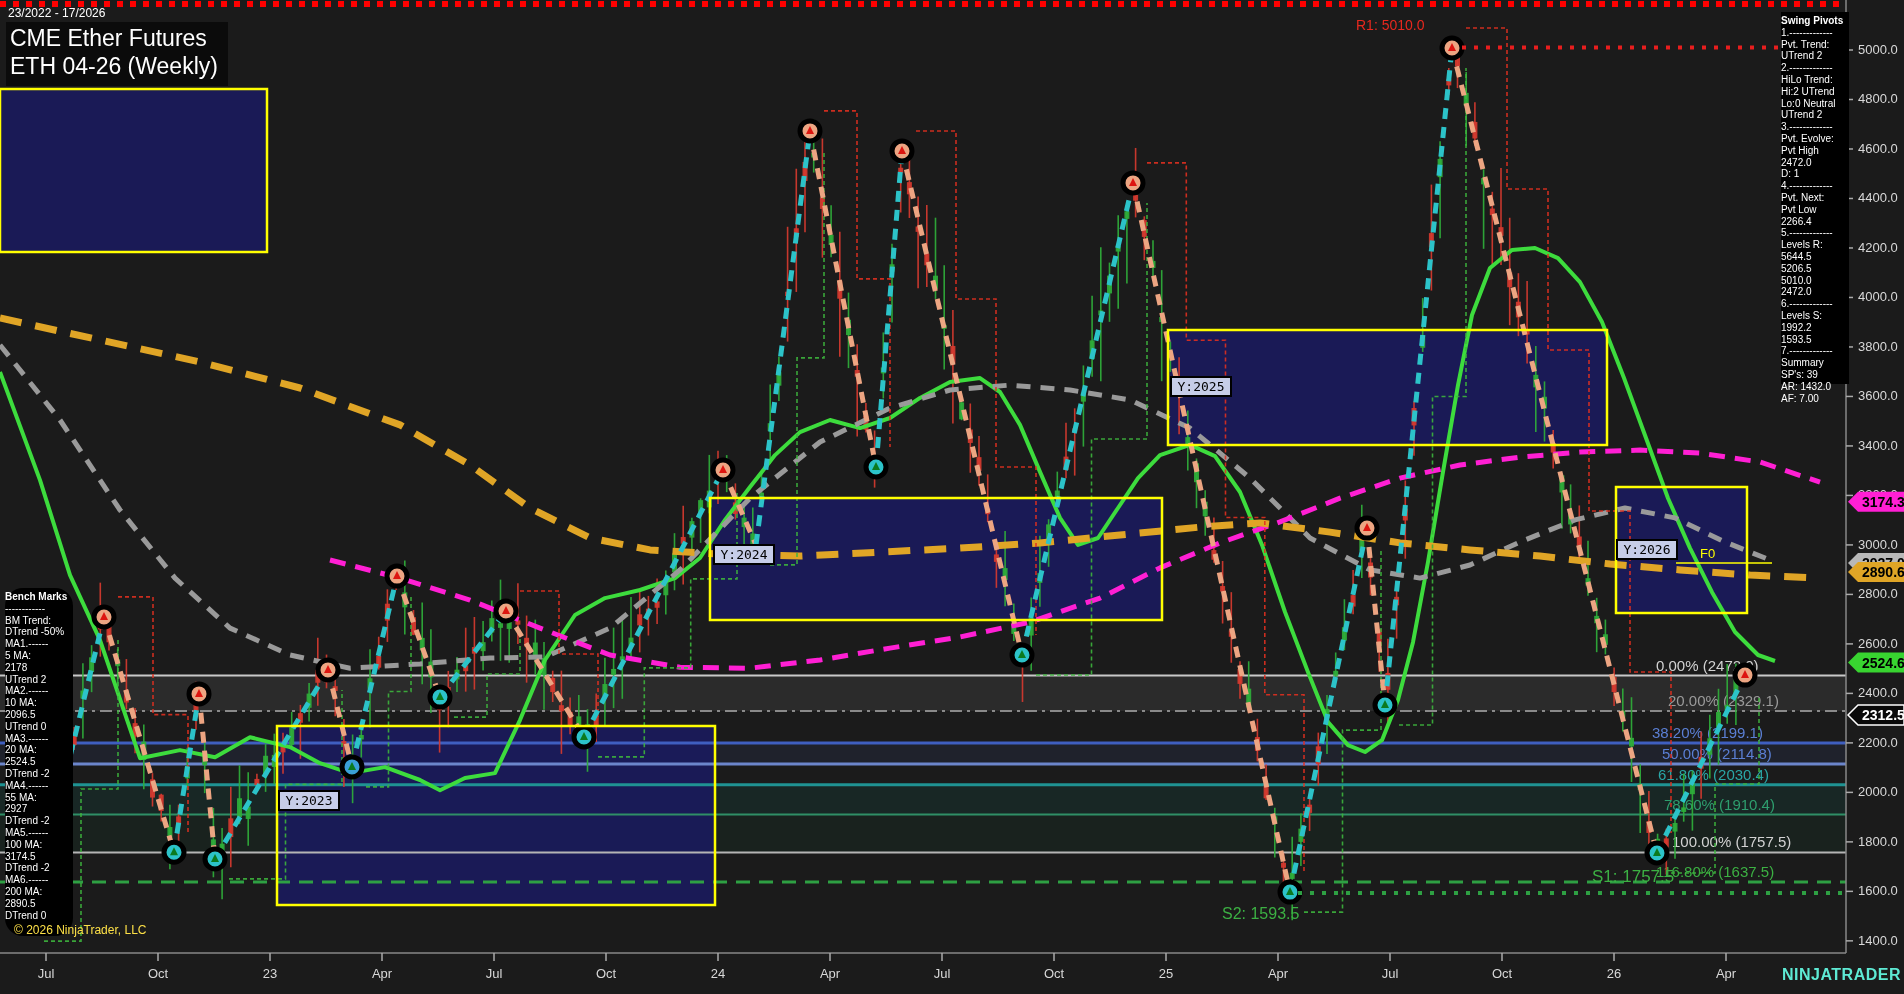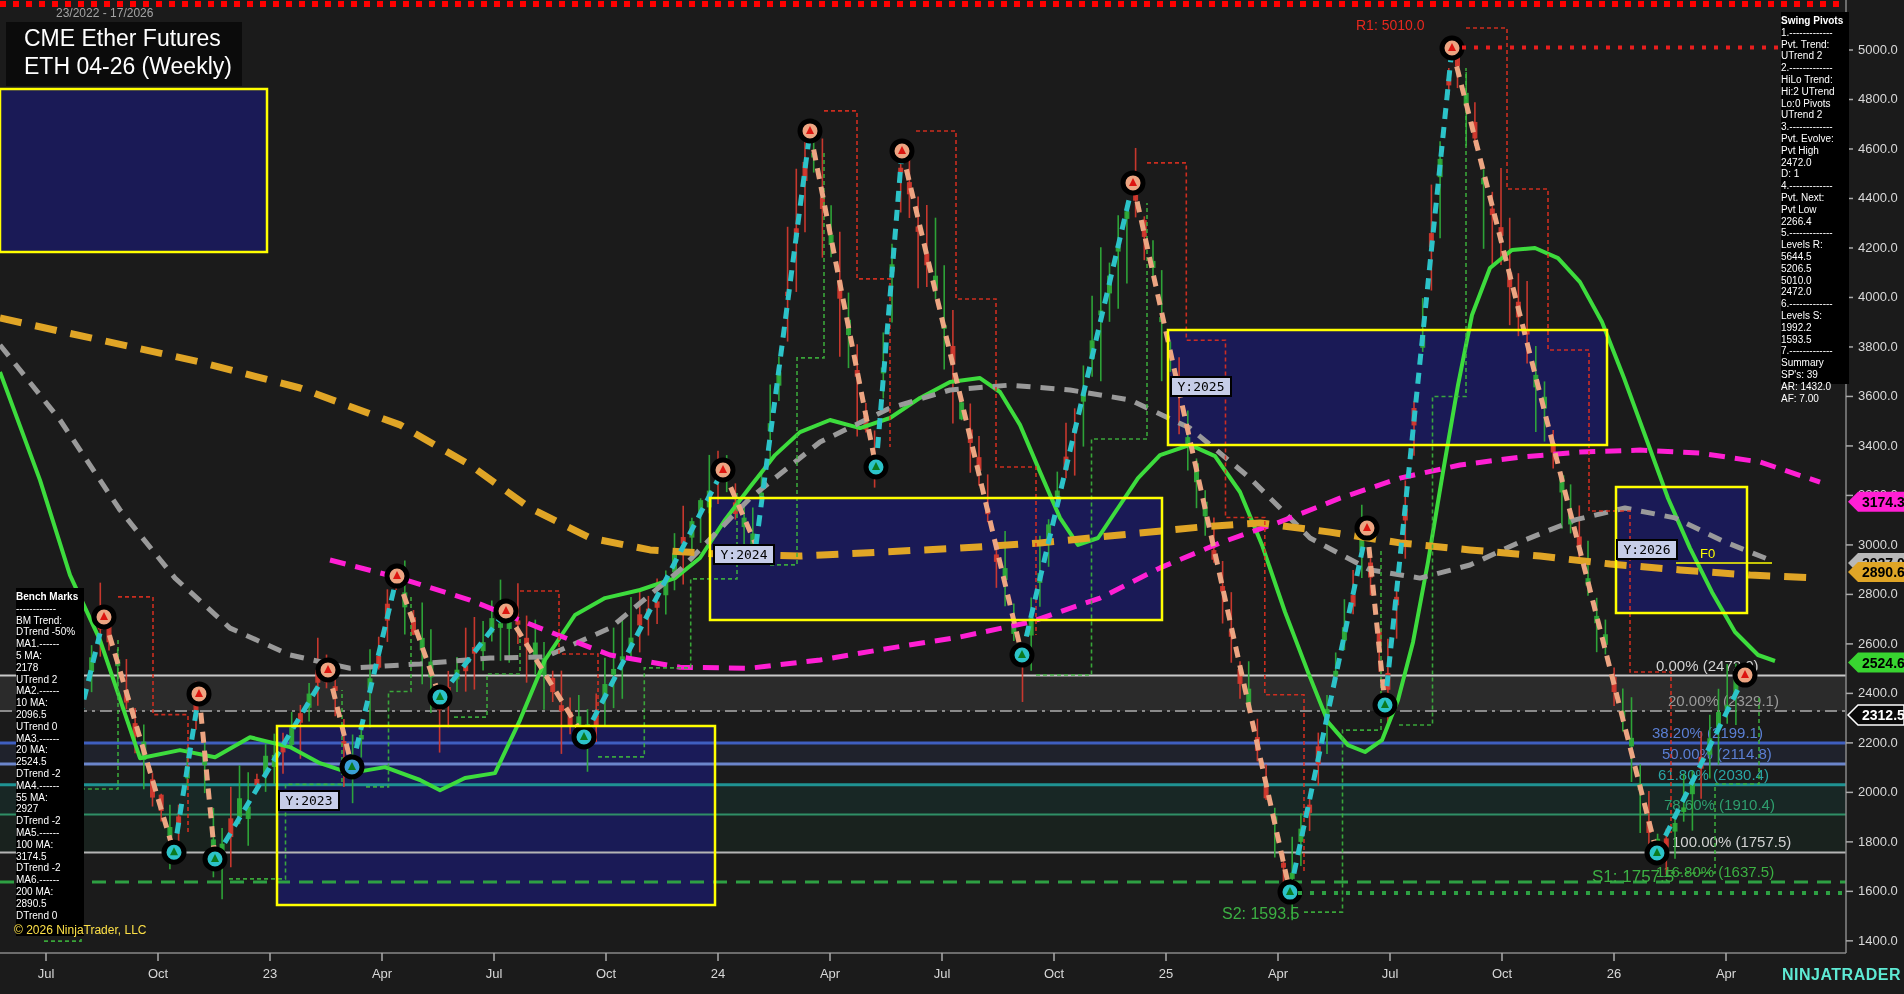--- a/index.html
+++ b/index.html
@@ -1,25 +1,25 @@
 <!DOCTYPE html>
 <html><head>
 <meta charset="utf-8">
 <style>
   html,body{margin:0;padding:0;background:#000;}
   #root{position:relative;width:1904px;height:994px;background:#1b1b1b;overflow:hidden;
         font-family:"Liberation Sans",sans-serif;}
   #chart{position:absolute;left:0;top:0;}
   .ovl{position:absolute;z-index:5;}
-  #date-range{left:8px;top:6px;font-size:12px;color:#a3a3a3;margin-left:48px;}
-  #title-box{left:6px;top:22px;background:#0b0b0b;padding:2px 10px 6px 18px;color:#fff;
+  #date-range{left:8px;top:6px;font-size:12px;color:#ffffff;}
+  #title-box{left:6px;top:22px;background:#0b0b0b;padding:2px 10px 6px 4px;color:#fff;
              font-size:23px;line-height:28px;}
   .side-panel{background:#000;color:#fff;font-size:10px;line-height:11.8px;padding:3px 2px 3px 0;}
   #swing-panel{left:1781px;top:12px;width:66px;height:366px;}
-  #bench-panel{left:16px;top:588px;width:66px;height:342px;}
+  #bench-panel{left:5px;top:588px;width:66px;height:342px;border-radius:18px;}
   .side-panel .pt{font-weight:bold;}
   #copyright{left:14px;top:923px;color:#fde047;font-size:12px;}
   #tab-label{left:10px;top:1006px;color:#c8c8c8;font-size:13px;}
   #nt-logo{left:1782px;top:966px;color:#5eead4;font-size:16px;font-weight:bold;letter-spacing:.5px;}
 </style>
 </head>
 <body>
 
 <div id="root">
   <svg id="chart" width="1904" height="994">
@@ -671,21 +671,21 @@
 
   <div class="ovl side-panel" id="swing-panel">
     <div class="pt">Swing Pivots</div>
     <div id="swing-lines">
         <div>1.-------------</div>
         <div>Pvt. Trend:</div>
         <div>UTrend 2</div>
         <div>2.-------------</div>
         <div>HiLo Trend:</div>
         <div>Hi:2 UTrend</div>
-        <div>Lo:0 Pivots</div>
+        <div>Lo:0 Neutral</div>
         <div>UTrend 2</div>
         <div>3.-------------</div>
         <div>Pvt. Evolve:</div>
         <div>Pvt High</div>
         <div>2472.0</div>
         <div>D: 1</div>
         <div>4.-------------</div>
         <div>Pvt. Next:</div>
         <div>Pvt Low</div>
         <div>2266.4</div>

